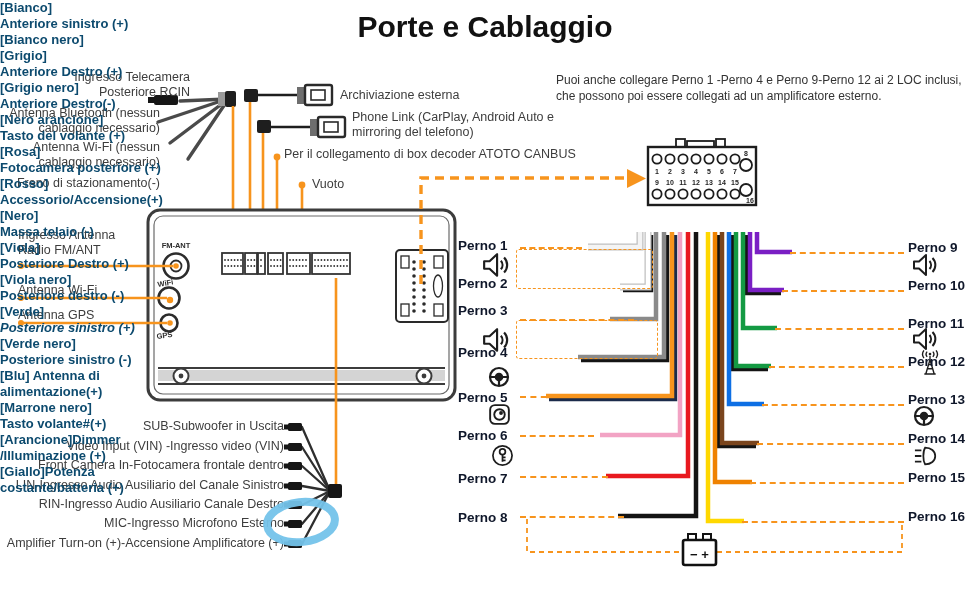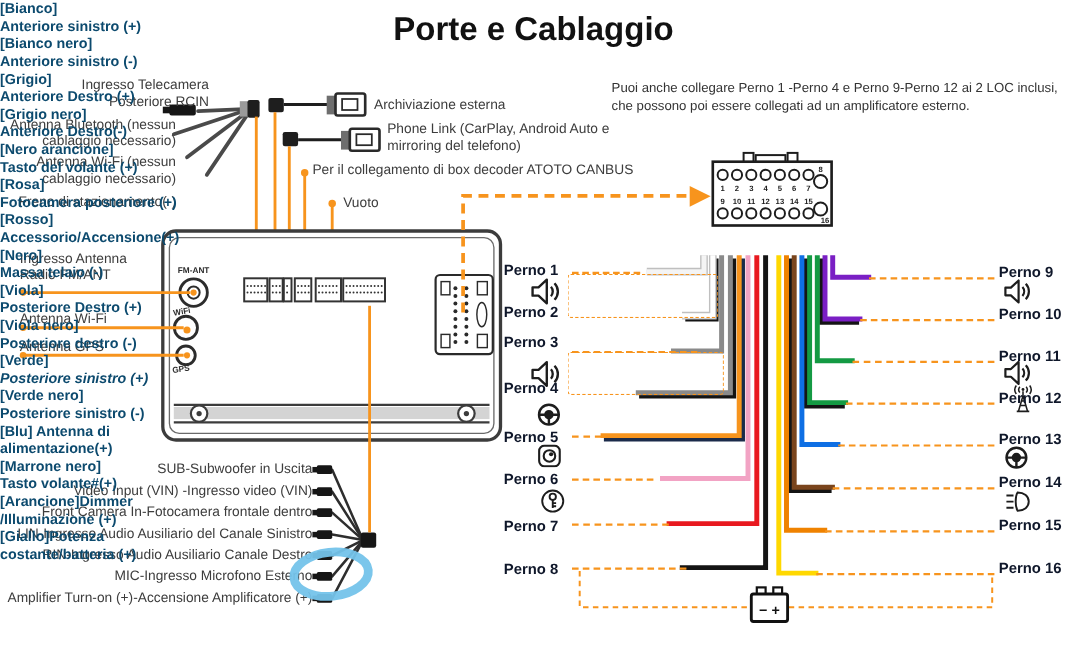--- a/index.html
+++ b/index.html
@@ -400,21 +400,20 @@
 
   <div id="pins-layer">
       <div class="pinlbl" style="left:520px;top:216px;">
         <div class="pinlbl" style="position:relative;">[Bianco]</div>
         <div class="pinlbl" style="position:relative;">Anteriore sinistro (+)</div>
       </div>
       <div class="perno abs" style="left:458px;top:238px;">Perno 1</div>
       <div class="dashu abs" style="left:520px;top:247px;width:62px;"></div>
       <div class="pinlbl" style="left:520px;top:252px;">
         <div class="pinlbl" style="position:relative;">[Bianco nero]</div>
-        <div class="pinlbl" style="position:relative;">Anteriore sinistro (-)</div>
       </div>
       <div class="perno abs" style="left:458px;top:276px;">Perno 2</div>
       <div class="dashbox abs" style="left:516px;top:249px;width:135px;height:38px;"></div>
       <div class="pinlbl" style="left:520px;top:290px;">
         <div class="pinlbl" style="position:relative;">[Grigio]</div>
         <div class="pinlbl" style="position:relative;">Anteriore Destro (+)</div>
       </div>
       <div class="perno abs" style="left:458px;top:303px;">Perno 3</div>
       <div class="dashu abs" style="left:520px;top:319px;width:114px;"></div>
       <div class="pinlbl" style="left:520px;top:324px;">

